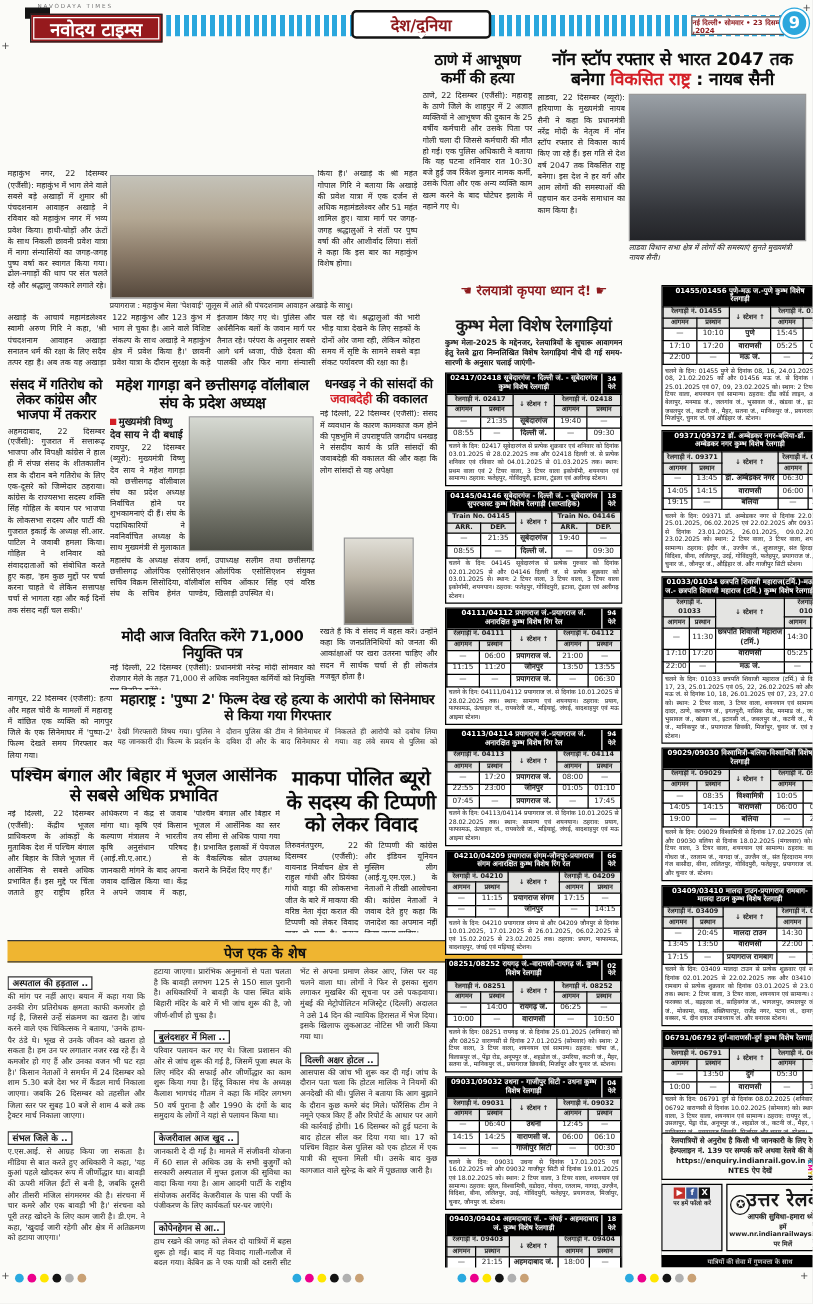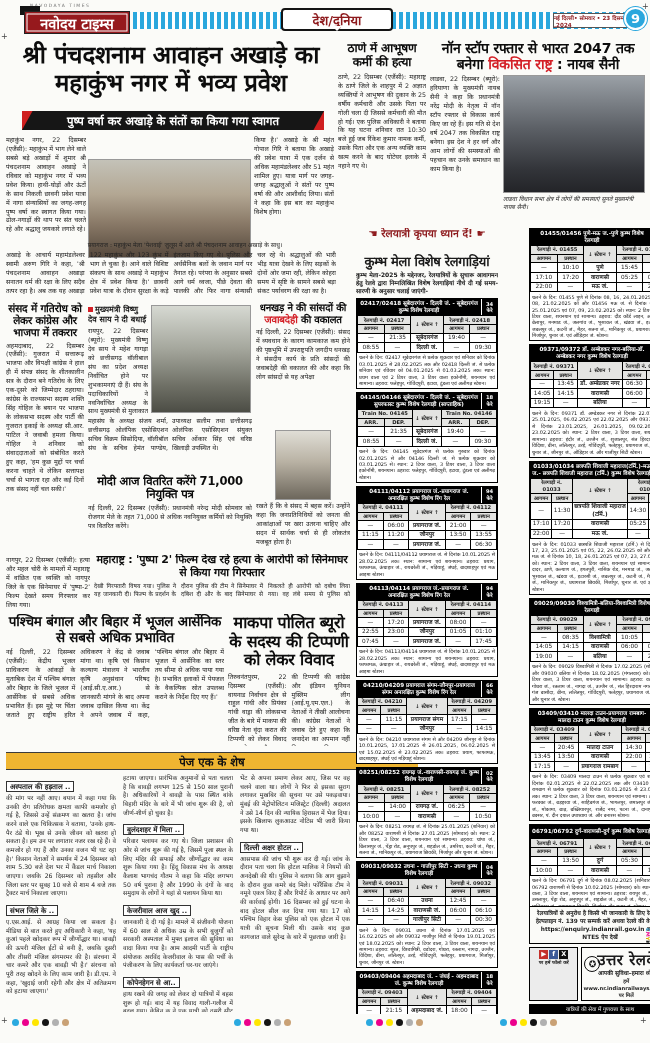--- a/index.html
+++ b/index.html
@@ -73,25 +73,20 @@
   <div class="mast-mini">NAVODAYA TIMES</div>
   <div class="mast-flag"></div>
   <div class="mast">नवोदय टाइम्स</div>
   <div class="stripes"></div>
   <div class="section-label">देश/दुनिया</div>
   <div class="date-box">नई दिल्ली• सोमवार • 23 दिसम्बर ,2024</div>
   <div class="page-circle">9</div>
   <div class="cross" style="left:1px; top:32px;">+</div>
   <div class="cross" style="left:642px; top:2px;">+</div>
 
-  <div class="abs hd" style="left:4px; top:42px; width:334px; font-size:24px;">श्री पंचदशनाम आवाहन अखाड़े का महाकुंभ नगर में भव्य प्रवेश</div>
-  <div class="abs banner" style="left:22px; top:111px; width:302px; height:19px;">
-    <div class="banner-inner"></div>
-    <div class="banner-text">पुष्प वर्षा कर अखाड़े के संतों का किया गया स्वागत</div>
-  </div>
   <div class="abs body-txt" style="left:6px; top:136px; width:80px; height:110px;">महाकुंभ नगर, 22 दिसम्बर (एजैंसी): महाकुंभ में भाग लेने वाले सबसे बड़े अखाड़ों में शुमार श्री पंचदशनाम आवाहन अखाड़े ने रविवार को महाकुंभ नगर में भव्य प्रवेश किया। हाथी-घोड़ों और ऊंटों के साथ निकली छावनी प्रवेश यात्रा में नागा संन्यासियों का जगह-जगह पुष्प वर्षा कर स्वागत किया गया। ढोल-नगाड़ों की थाप पर संत चलते रहे और श्रद्धालु जयकारे लगाते रहे।</div>
   <div class="abs photo ph-kumbh" style="left:88px; top:140px; width:163px; height:99px;"></div>
   <div class="abs body-txt" style="left:254px; top:136px; width:80px; height:110px;">किया है।' अखाड़े के श्री महंत गोपाल गिरि ने बताया कि अखाड़े की प्रवेश यात्रा में एक दर्जन से अधिक महामंडलेश्वर और 51 महंत शामिल हुए। यात्रा मार्ग पर जगह-जगह श्रद्धालुओं ने संतों पर पुष्प वर्षा की और आशीर्वाद लिया। संतों ने कहा कि इस बार का महाकुंभ विशेष होगा।</div>
   <div class="abs caption" style="left:62px; top:241px; width:246px; text-align:center;">प्रयागराज : महाकुंभ मेला 'पेशवाई' जुलूस में आते श्री पंचदशनाम आवाहन अखाड़े के साधु।</div>
   <div class="abs body-txt" style="left:6px; top:251px; width:330px; height:48px; column-count:4; column-gap:5px;">अखाड़े के आचार्य महामंडलेश्वर स्वामी अरुण गिरि ने कहा, 'श्री पंचदशनाम आवाहन अखाड़ा सनातन धर्म की रक्षा के लिए सदैव तत्पर रहा है। अब तक यह अखाड़ा 122 महाकुंभ और 123 कुंभ में भाग ले चुका है। आने वाले विशिष्ट संकल्प के साथ अखाड़े ने महाकुंभ क्षेत्र में प्रवेश किया है।' छावनी प्रवेश यात्रा के दौरान सुरक्षा के कड़े इंतजाम किए गए थे। पुलिस और अर्धसैनिक बलों के जवान मार्ग पर तैनात रहे। परंपरा के अनुसार सबसे आगे धर्म ध्वजा, पीछे देवता की पालकी और फिर नागा संन्यासी चल रहे थे। श्रद्धालुओं की भारी भीड़ यात्रा देखने के लिए सड़कों के दोनों ओर जमा रही, लेकिन कोहरा समय में सृष्टि के सामने सबसे बड़ा संकट पर्यावरण की रक्षा का है।</div>
 
   <div class="abs" style="left:338px; top:42px; width:88px; height:184px; overflow:hidden;">
     <div class="hd" style="font-size:12px;">ठाणे में आभूषण कर्मी की हत्या</div>
     <div class="body-txt" style="margin-top:3px; height:150px;">ठाणे, 22 दिसम्बर (एजैंसी): महाराष्ट्र के ठाणे जिले के शाहपुर में 2 अज्ञात व्यक्तियों ने आभूषण की दुकान के 25 वर्षीय कर्मचारी और उसके पिता पर गोली चला दी जिससे कर्मचारी की मौत हो गई। एक पुलिस अधिकारी ने बताया कि यह घटना शनिवार रात 10:30 बजे हुई जब रिंकेश कुमार नामक कर्मी, उसके पिता और एक अन्य व्यक्ति काम खत्म करने के बाद घोटेघर इलाके में नहाने गए थे।</div>
   </div>
@@ -106,20 +101,21 @@
       </div>
     </div>
   </div>
 
   <div class="abs" style="left:6px; top:302px; width:78px; height:250px; overflow:hidden;">
     <div class="hd" style="font-size:10.5px;">संसद में गतिरोध को लेकर कांग्रेस और भाजपा में तकरार</div>
     <div class="body-txt" style="margin-top:3px; height:205px;">अहमदाबाद, 22 दिसम्बर (एजैंसी): गुजरात में सत्तारूढ़ भाजपा और विपक्षी कांग्रेस ने हाल ही में संपन्न संसद के शीतकालीन सत्र के दौरान बने गतिरोध के लिए एक-दूसरे को जिम्मेदार ठहराया। कांग्रेस के राज्यसभा सदस्य शक्ति सिंह गोहिल के बयान पर भाजपा के लोकसभा सदस्य और पार्टी की गुजरात इकाई के अध्यक्ष सी.आर. पाटिल ने जवाबी हमला किया। गोहिल ने शनिवार को संवाददाताओं को संबोधित करते हुए कहा, 'हम कुछ मुद्दों पर चर्चा करना चाहते थे लेकिन सत्तापक्ष चर्चा से भागता रहा और कई दिनों तक संसद नहीं चल सकी।'</div>
   </div>
 
   <div class="abs" style="left:88px; top:302px; width:164px; height:250px; overflow:hidden;">
+    <div class="hd" style="font-size:12px;">महेश गागड़ा बने छत्तीसगढ़ वॉलीबाल संघ के प्रदेश अध्यक्ष</div>
     <div style="display:flex; gap:3px; margin-top:3px;">
       <div style="width:60px;">
         <div style="font-size:8px; font-weight:bold; line-height:1.25;"><span style="display:inline-block;width:5px;height:5px;background:#d42027;margin-right:2px;"></span><span>मुख्यमंत्री विष्णु देव साय ने दी बधाई</span></div>
         <div class="body-txt" style="margin-top:2px; height:88px;">रायपुर, 22 दिसम्बर (ब्यूरो): मुख्यमंत्री विष्णु देव साय ने महेश गागड़ा को छत्तीसगढ़ वॉलीबाल संघ का प्रदेश अध्यक्ष निर्वाचित होने पर शुभकामनाएं दी हैं। संघ के पदाधिकारियों ने नवनिर्वाचित अध्यक्ष के साथ मुख्यमंत्री से मुलाकात की।</div>
       </div>
       <div class="photo ph-gagda" style="width:100px; height:108px;"></div>
     </div>
     <div class="body-txt" style="margin-top:2px; height:40px; column-count:2; column-gap:4px;">महासंघ के अध्यक्ष संजय शर्मा, छत्तीसगढ़ ओलंपिक एसोसिएशन सचिव विक्रम सिसोदिया, वॉलीबॉल संघ के सचिव हेमंत पाण्डेय, उपाध्यक्ष सलीम तथा छत्तीसगढ़ ओलंपिक एसोसिएशन संयुक्त सचिव ओंकार सिंह एवं वरिष्ठ खिलाड़ी उपस्थित थे।</div>
     <div class="hd" style="font-size:11.5px; margin-top:18px;">मोदी आज वितरित करेंगे 71,000 नियुक्ति पत्र</div>
     <div class="body-txt" style="margin-top:2px; height:24px;">नई दिल्ली, 22 दिसम्बर (एजैंसी): प्रधानमंत्री नरेन्द्र मोदी सोमवार को रोजगार मेले के तहत 71,000 से अधिक नवनियुक्त कर्मियों को नियुक्ति पत्र वितरित करेंगे।</div>

